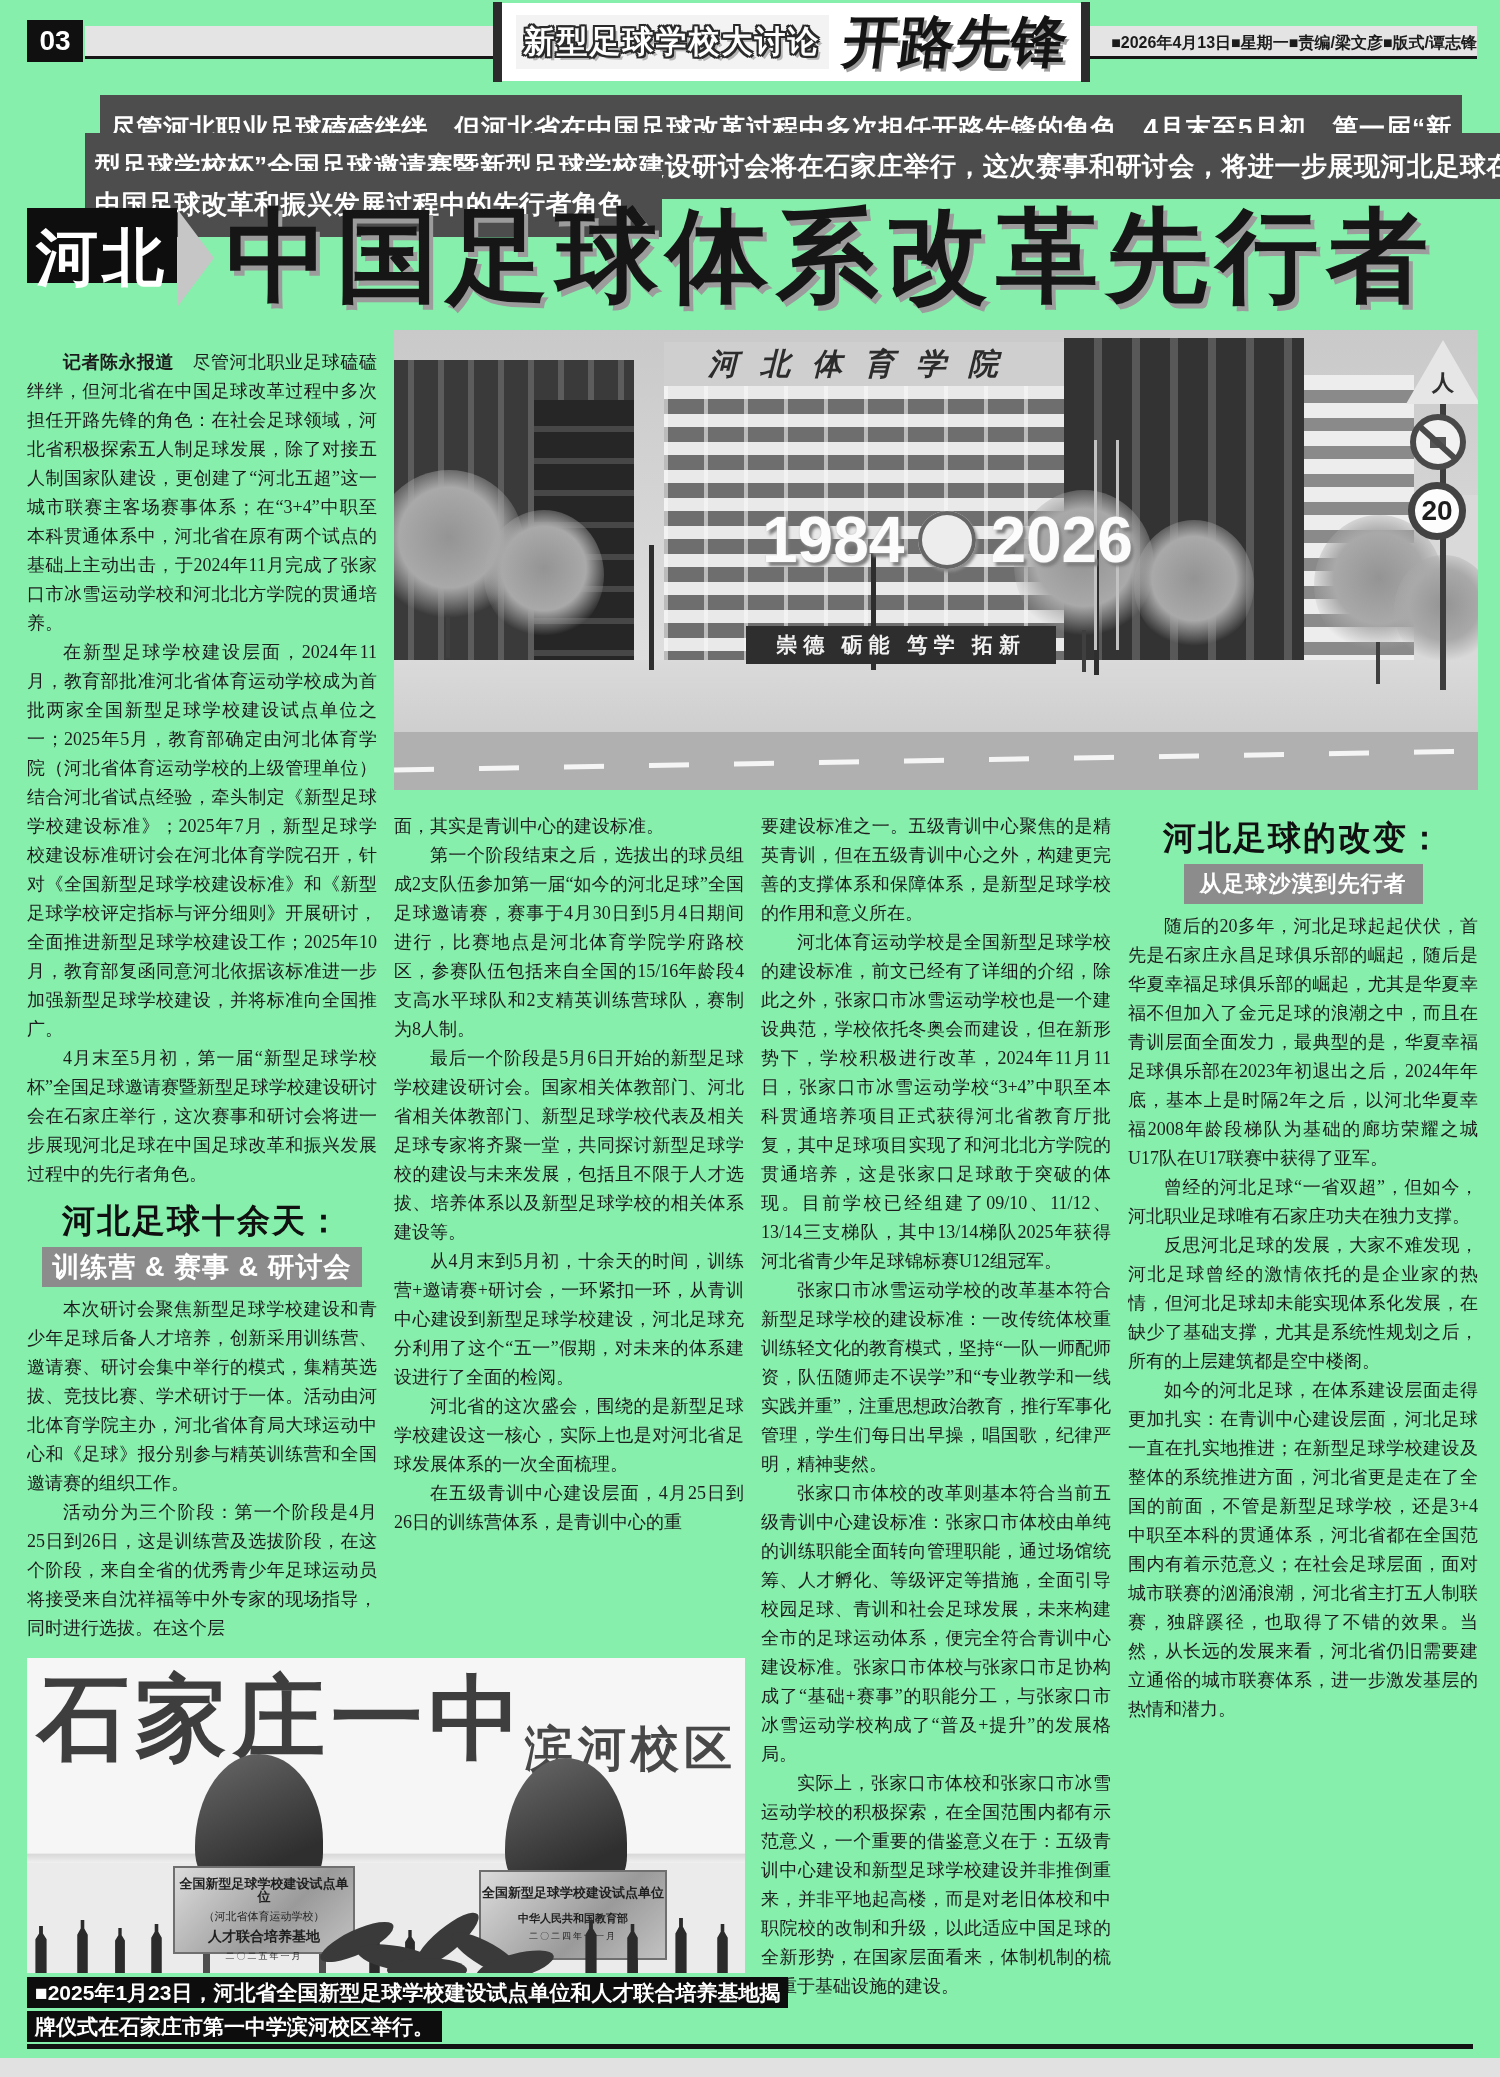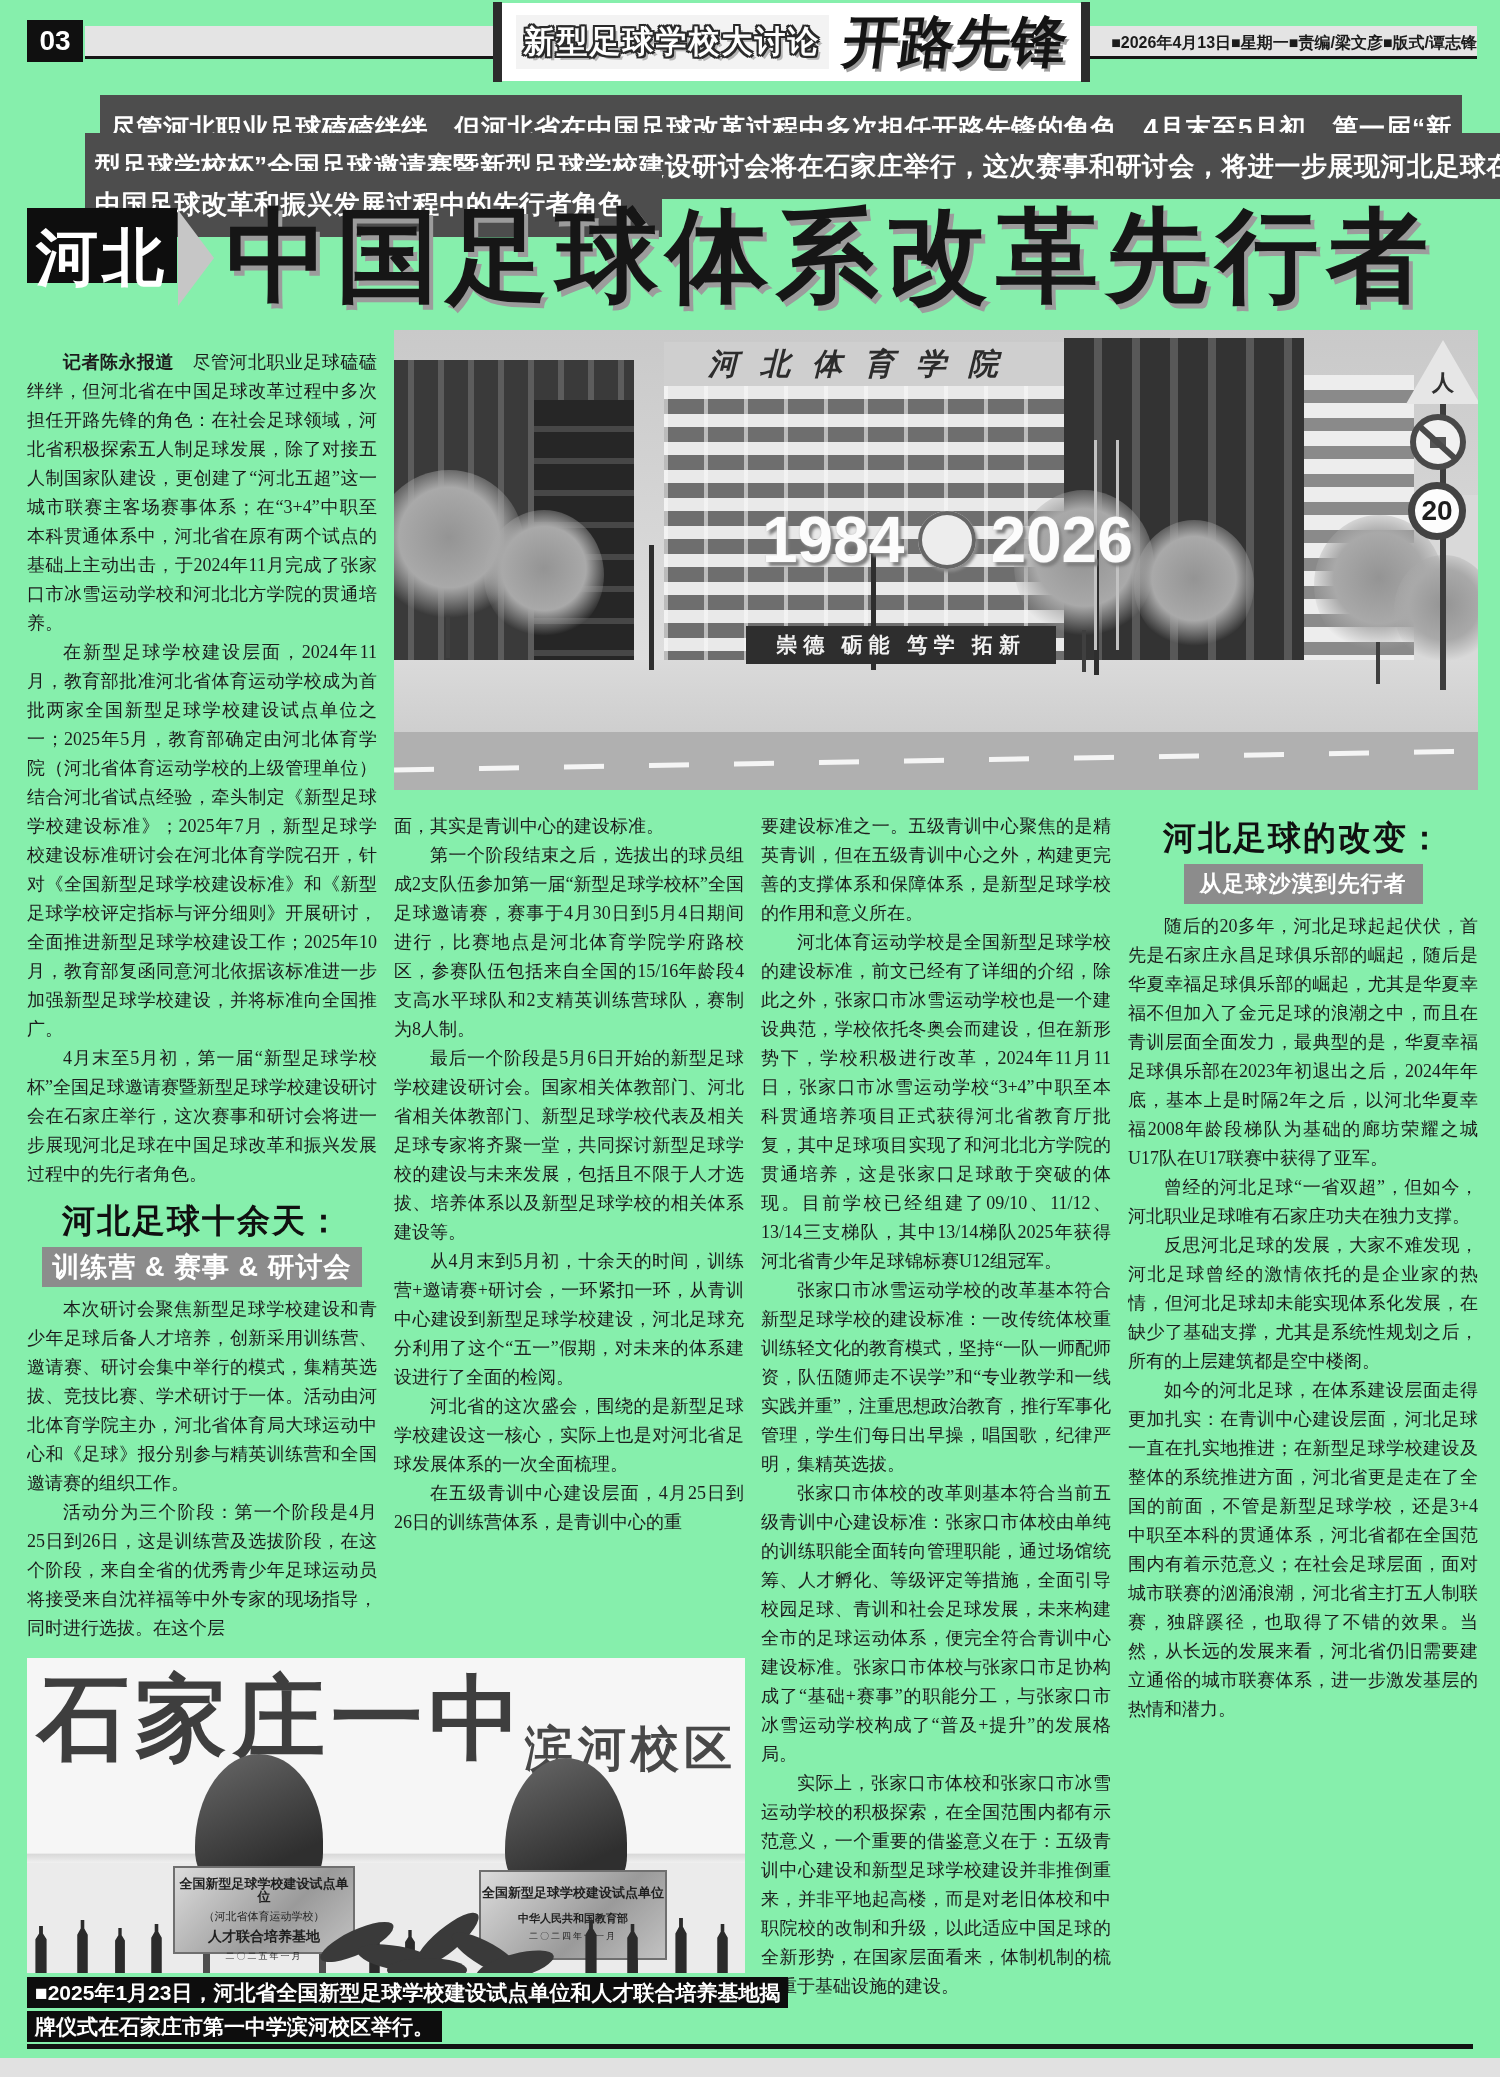--- a/index.html
+++ b/index.html
@@ -191,31 +191,31 @@
     <div class="sec">
       <div class="t1">河北足球十余天：</div>
       <div class="t2">训练营 &amp; 赛事 &amp; 研讨会</div>
     </div>
     <p>本次研讨会聚焦新型足球学校建设和青少年足球后备人才培养，创新采用训练营、邀请赛、研讨会集中举行的模式，集精英选拔、竞技比赛、学术研讨于一体。活动由河北体育学院主办，河北省体育局大球运动中心和《足球》报分别参与精英训练营和全国邀请赛的组织工作。</p>
     <p>活动分为三个阶段：第一个阶段是4月25日到26日，这是训练营及选拔阶段，在这个阶段，来自全省的优秀青少年足球运动员将接受来自沈祥福等中外专家的现场指导，同时进行选拔。在这个层</p>
   </div>
 
   <div class="col" style="left:394px;top:812px;height:846px;">
     <p class="noindent">面，其实是青训中心的建设标准。</p>
-    <p>第一个阶段结束之后，选拔出的球员组成2支队伍参加第一届“新型足球学校杯”全国足球邀请赛，赛事于4月30日到5月4日期间进行，比赛地点是河北体育学院学府路校区，参赛队伍包括来自全国的15/16年龄段4支高水平球队和2支精英训练营球队，赛制为8人制。</p>
+    <p>第一个阶段结束之后，选拔出的球员组成2支队伍参加第一届“如今的河北足球”全国足球邀请赛，赛事于4月30日到5月4日期间进行，比赛地点是河北体育学院学府路校区，参赛队伍包括来自全国的15/16年龄段4支高水平球队和2支精英训练营球队，赛制为8人制。</p>
     <p>最后一个阶段是5月6日开始的新型足球学校建设研讨会。国家相关体教部门、河北省相关体教部门、新型足球学校代表及相关足球专家将齐聚一堂，共同探讨新型足球学校的建设与未来发展，包括且不限于人才选拔、培养体系以及新型足球学校的相关体系建设等。</p>
     <p>从4月末到5月初，十余天的时间，训练营+邀请赛+研讨会，一环紧扣一环，从青训中心建设到新型足球学校建设，河北足球充分利用了这个“五一”假期，对未来的体系建设进行了全面的检阅。</p>
     <p>河北省的这次盛会，围绕的是新型足球学校建设这一核心，实际上也是对河北省足球发展体系的一次全面梳理。</p>
     <p>在五级青训中心建设层面，4月25日到26日的训练营体系，是青训中心的重</p>
   </div>
 
   <div class="col" style="left:761px;top:812px;height:1200px;">
     <p class="noindent">要建设标准之一。五级青训中心聚焦的是精英青训，但在五级青训中心之外，构建更完善的支撑体系和保障体系，是新型足球学校的作用和意义所在。</p>
     <p>河北体育运动学校是全国新型足球学校的建设标准，前文已经有了详细的介绍，除此之外，张家口市冰雪运动学校也是一个建设典范，学校依托冬奥会而建设，但在新形势下，学校积极进行改革，2024年11月11日，张家口市冰雪运动学校“3+4”中职至本科贯通培养项目正式获得河北省教育厅批复，其中足球项目实现了和河北北方学院的贯通培养，这是张家口足球敢于突破的体现。目前学校已经组建了09/10、11/12、13/14三支梯队，其中13/14梯队2025年获得河北省青少年足球锦标赛U12组冠军。</p>
-    <p>张家口市冰雪运动学校的改革基本符合新型足球学校的建设标准：一改传统体校重训练轻文化的教育模式，坚持“一队一师配师资，队伍随师走不误学”和“专业教学和一线实践并重”，注重思想政治教育，推行军事化管理，学生们每日出早操，唱国歌，纪律严明，集精英选拔。</p>
+    <p>张家口市冰雪运动学校的改革基本符合新型足球学校的建设标准：一改传统体校重训练轻文化的教育模式，坚持“一队一师配师资，队伍随师走不误学”和“专业教学和一线实践并重”，注重思想政治教育，推行军事化管理，学生们每日出早操，唱国歌，纪律严明，精神斐然。</p>
     <p>张家口市体校的改革则基本符合当前五级青训中心建设标准：张家口市体校由单纯的训练职能全面转向管理职能，通过场馆统筹、人才孵化、等级评定等措施，全面引导校园足球、青训和社会足球发展，未来构建全市的足球运动体系，便完全符合青训中心建设标准。张家口市体校与张家口市足协构成了“基础+赛事”的职能分工，与张家口市冰雪运动学校构成了“普及+提升”的发展格局。</p>
     <p>实际上，张家口市体校和张家口市冰雪运动学校的积极探索，在全国范围内都有示范意义，一个重要的借鉴意义在于：五级青训中心建设和新型足球学校建设并非推倒重来，并非平地起高楼，而是对老旧体校和中职院校的改制和升级，以此适应中国足球的全新形势，在国家层面看来，体制机制的梳理重于基础设施的建设。</p>
   </div>
 
   <div class="col" style="left:1128px;top:812px;height:1200px;">
     <div class="sec" style="margin-top:4px;">
       <div class="t1">河北足球的改变：</div>
       <div class="t2" style="font-size:22px;padding:0 16px;">从足球沙漠到先行者</div>
     </div>
     <p>随后的20多年，河北足球起起伏伏，首先是石家庄永昌足球俱乐部的崛起，随后是华夏幸福足球俱乐部的崛起，尤其是华夏幸福不但加入了金元足球的浪潮之中，而且在青训层面全面发力，最典型的是，华夏幸福足球俱乐部在2023年初退出之后，2024年年底，基本上是时隔2年之后，以河北华夏幸福2008年龄段梯队为基础的廊坊荣耀之城U17队在U17联赛中获得了亚军。</p>

